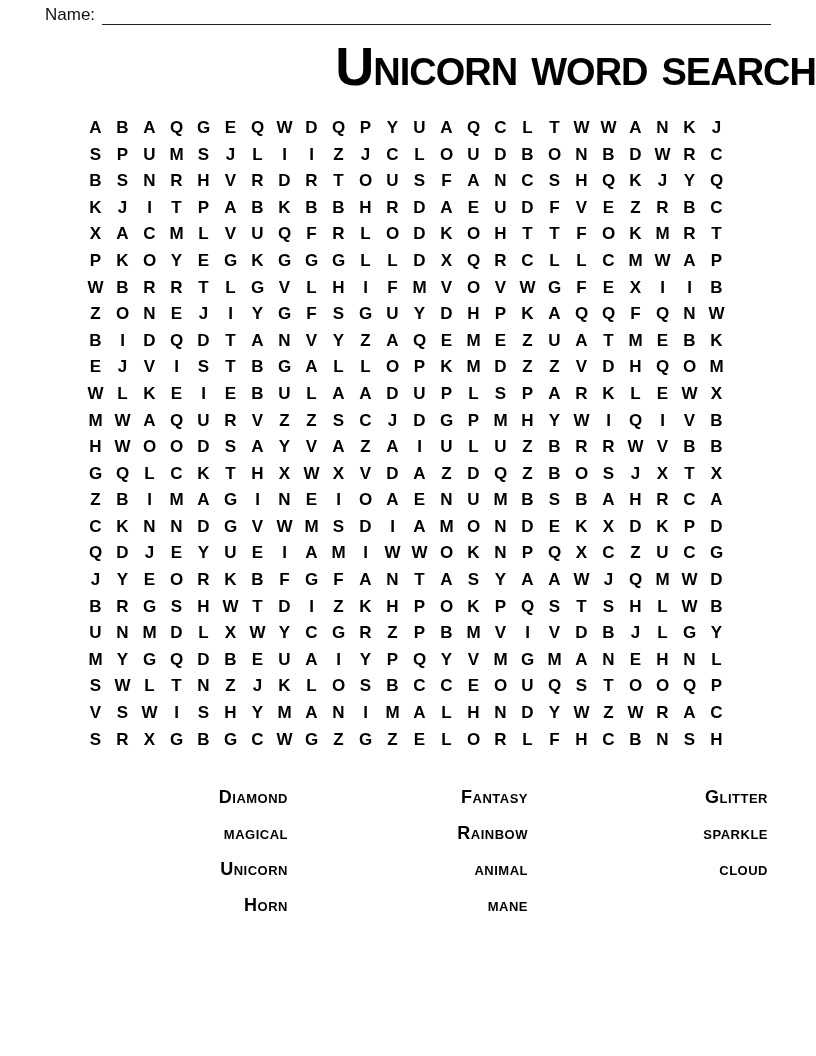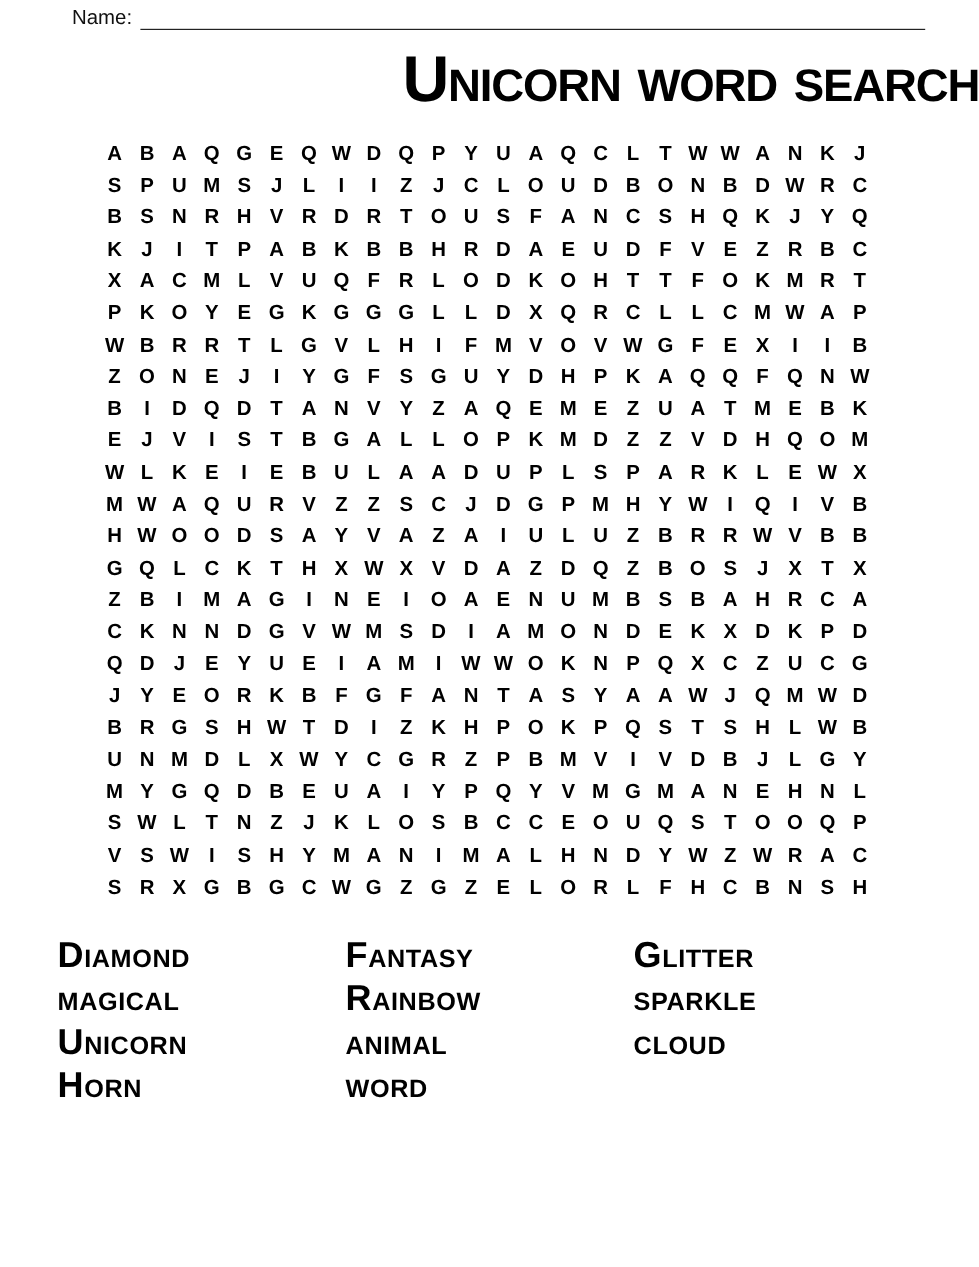--- a/index.html
+++ b/index.html
@@ -7,21 +7,21 @@
   body {
     width: 816px; height: 1056px;
     font-family: "Liberation Sans", sans-serif;
     color: #000;
     overflow: hidden;
     position: relative;
   }
   .name-row {
     display: flex;
     align-items: flex-end;
-    padding: 6px 45px 0 60px;
+    padding: 6px 45px 0 45px;
   }
   .name-label {
     font-size: 17px;
     color: #111;
     white-space: nowrap;
     line-height: 1.1;
   }
   .name-line {
     flex: 1;
     border-bottom: 1.5px solid #222;
@@ -51,25 +51,26 @@
     justify-content: center;
     font-size: 17px;
     font-weight: bold;
   }
   .words {
     margin: 26px 0 0 48px;
     display: grid;
     grid-template-columns: 240px 240px 240px;
   }
   .word {
-    font-size: 30px;
+    font-size: 18px;
     font-weight: bold;
     font-variant: small-caps;
     line-height: 36px;
     letter-spacing: 0.5px;
+    text-align: right;
   }
 </style>
 </head>
 <body>
 
 <div class="name-row">
   <span class="name-label">Name:</span>
   <span class="name-line"></span>
 </div>
 
@@ -658,14 +659,14 @@
     <div class="word">Diamond</div>
     <div class="word">Fantasy</div>
     <div class="word">Glitter</div>
     <div class="word">magical</div>
     <div class="word">Rainbow</div>
     <div class="word">sparkle</div>
     <div class="word">Unicorn</div>
     <div class="word">animal</div>
     <div class="word">cloud</div>
     <div class="word">Horn</div>
-    <div class="word">word</div>
+    <div class="word">mane</div>
   </div>
 
 </body></html>

